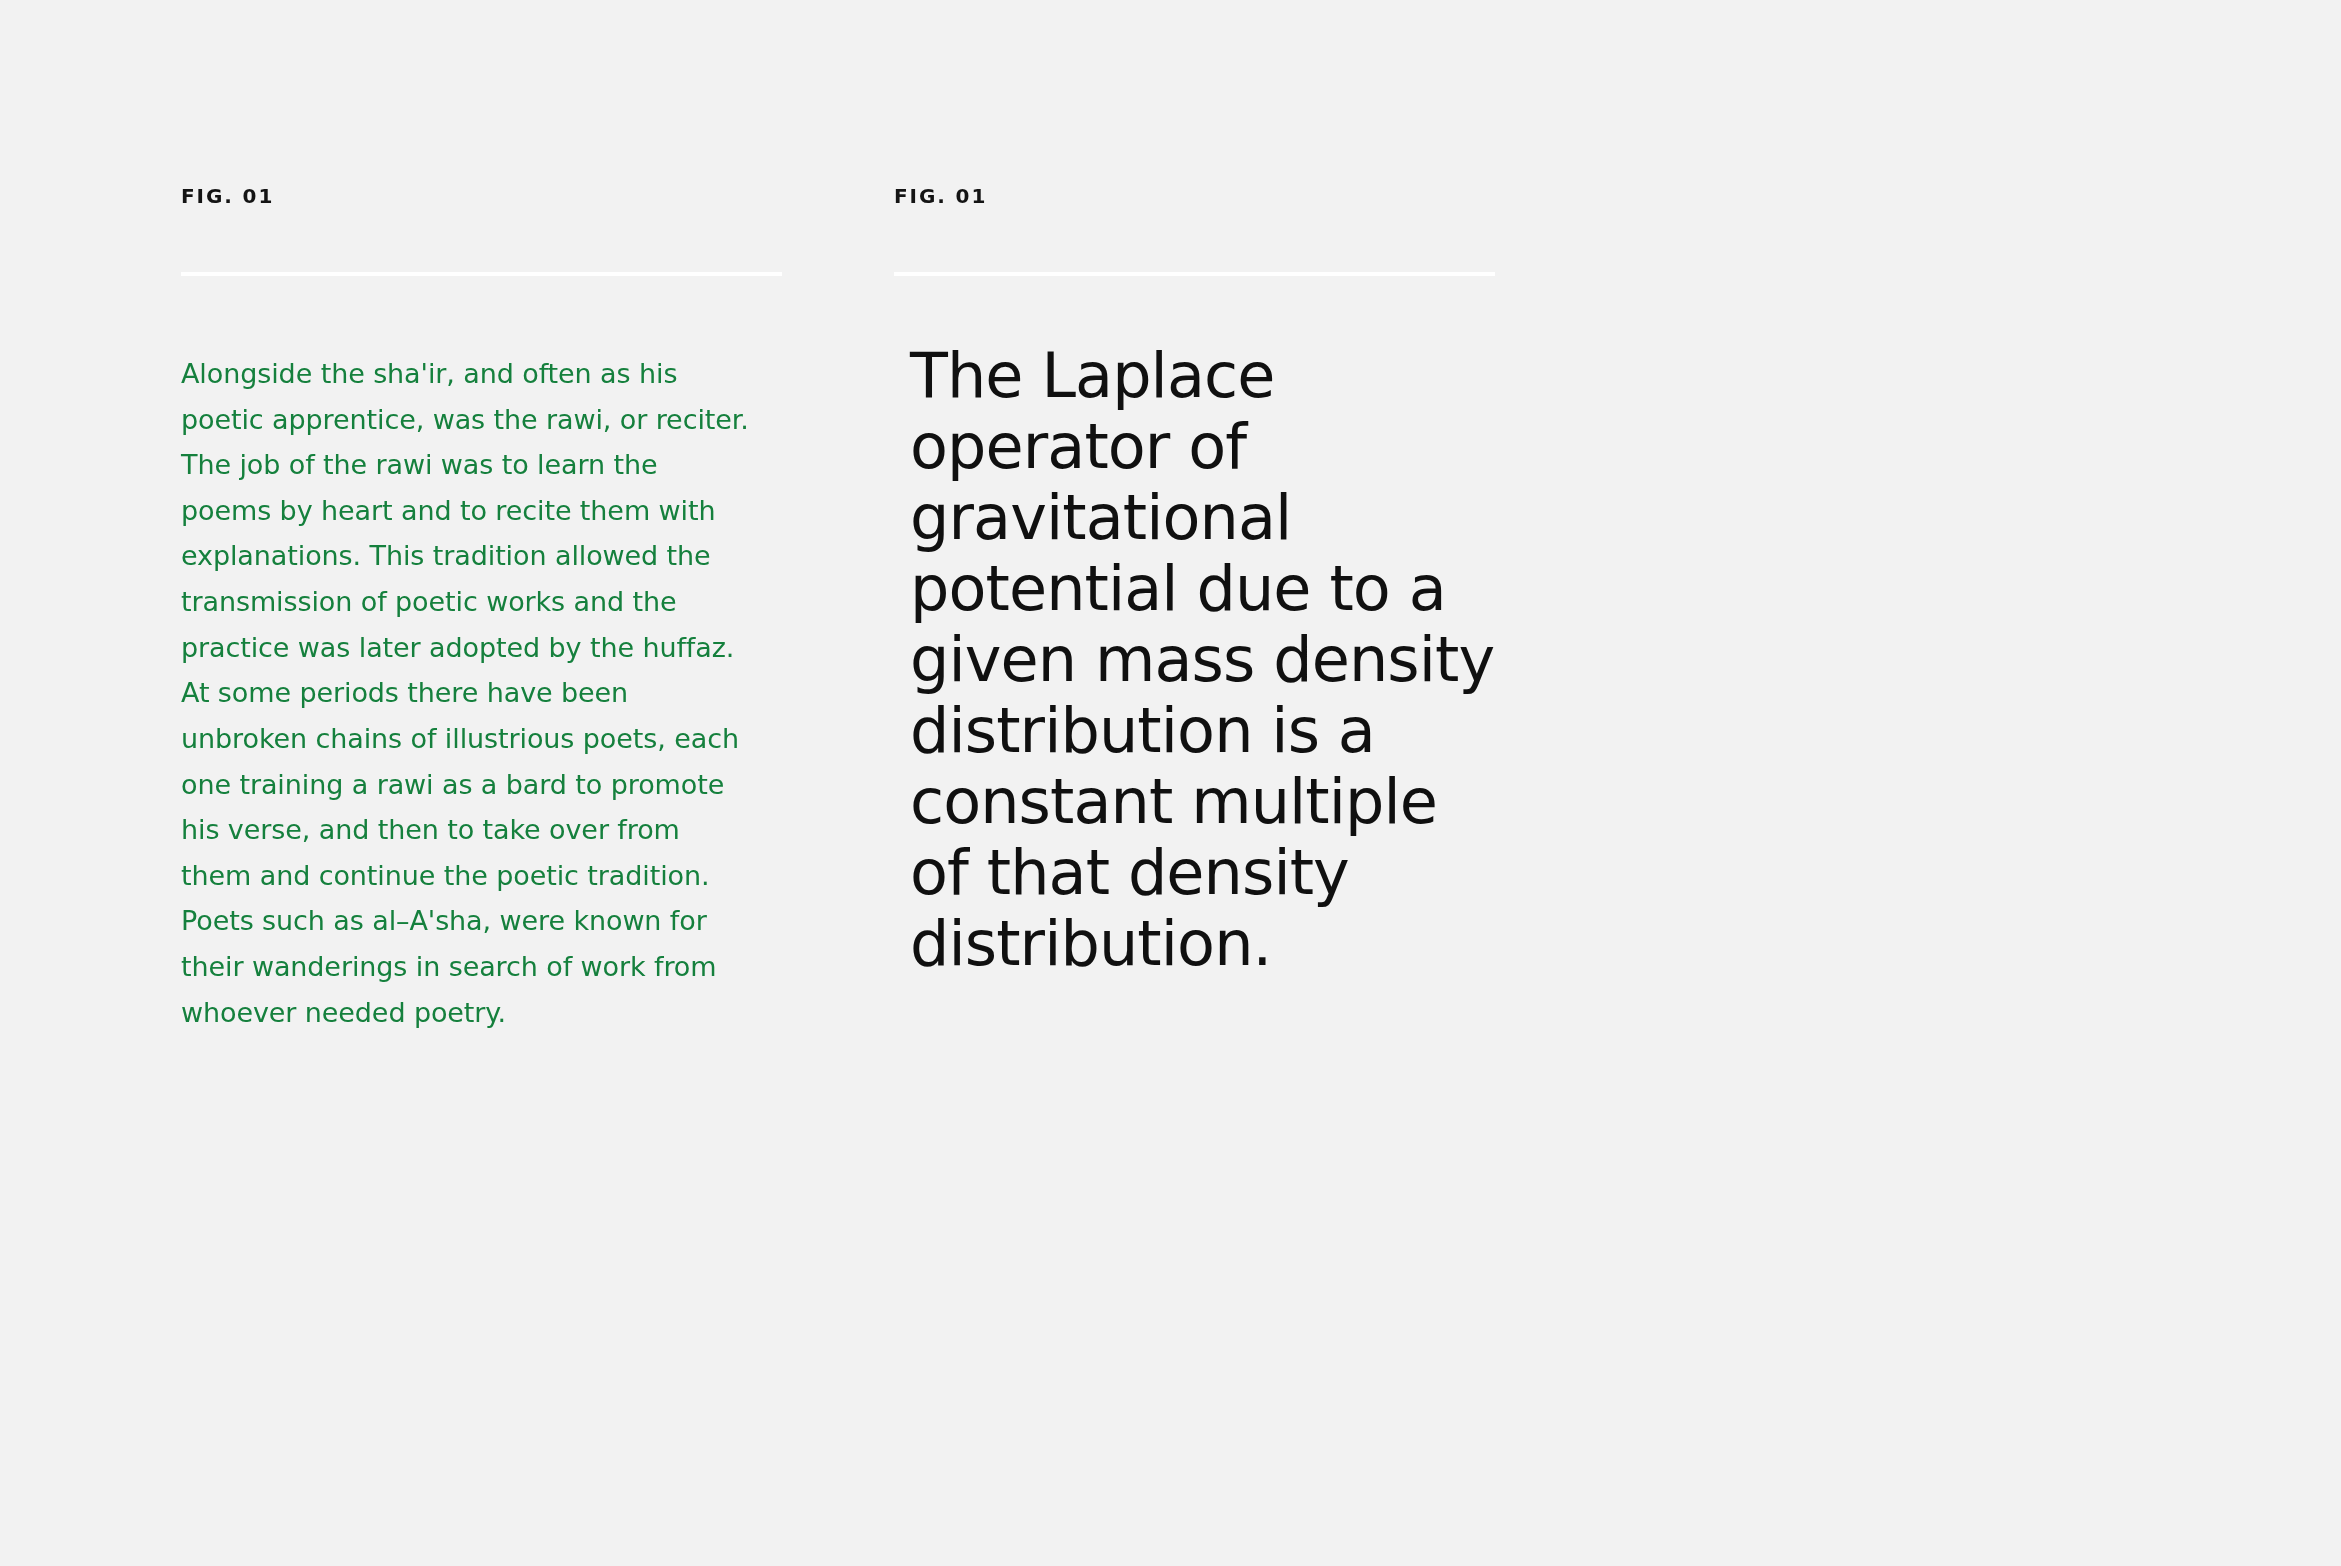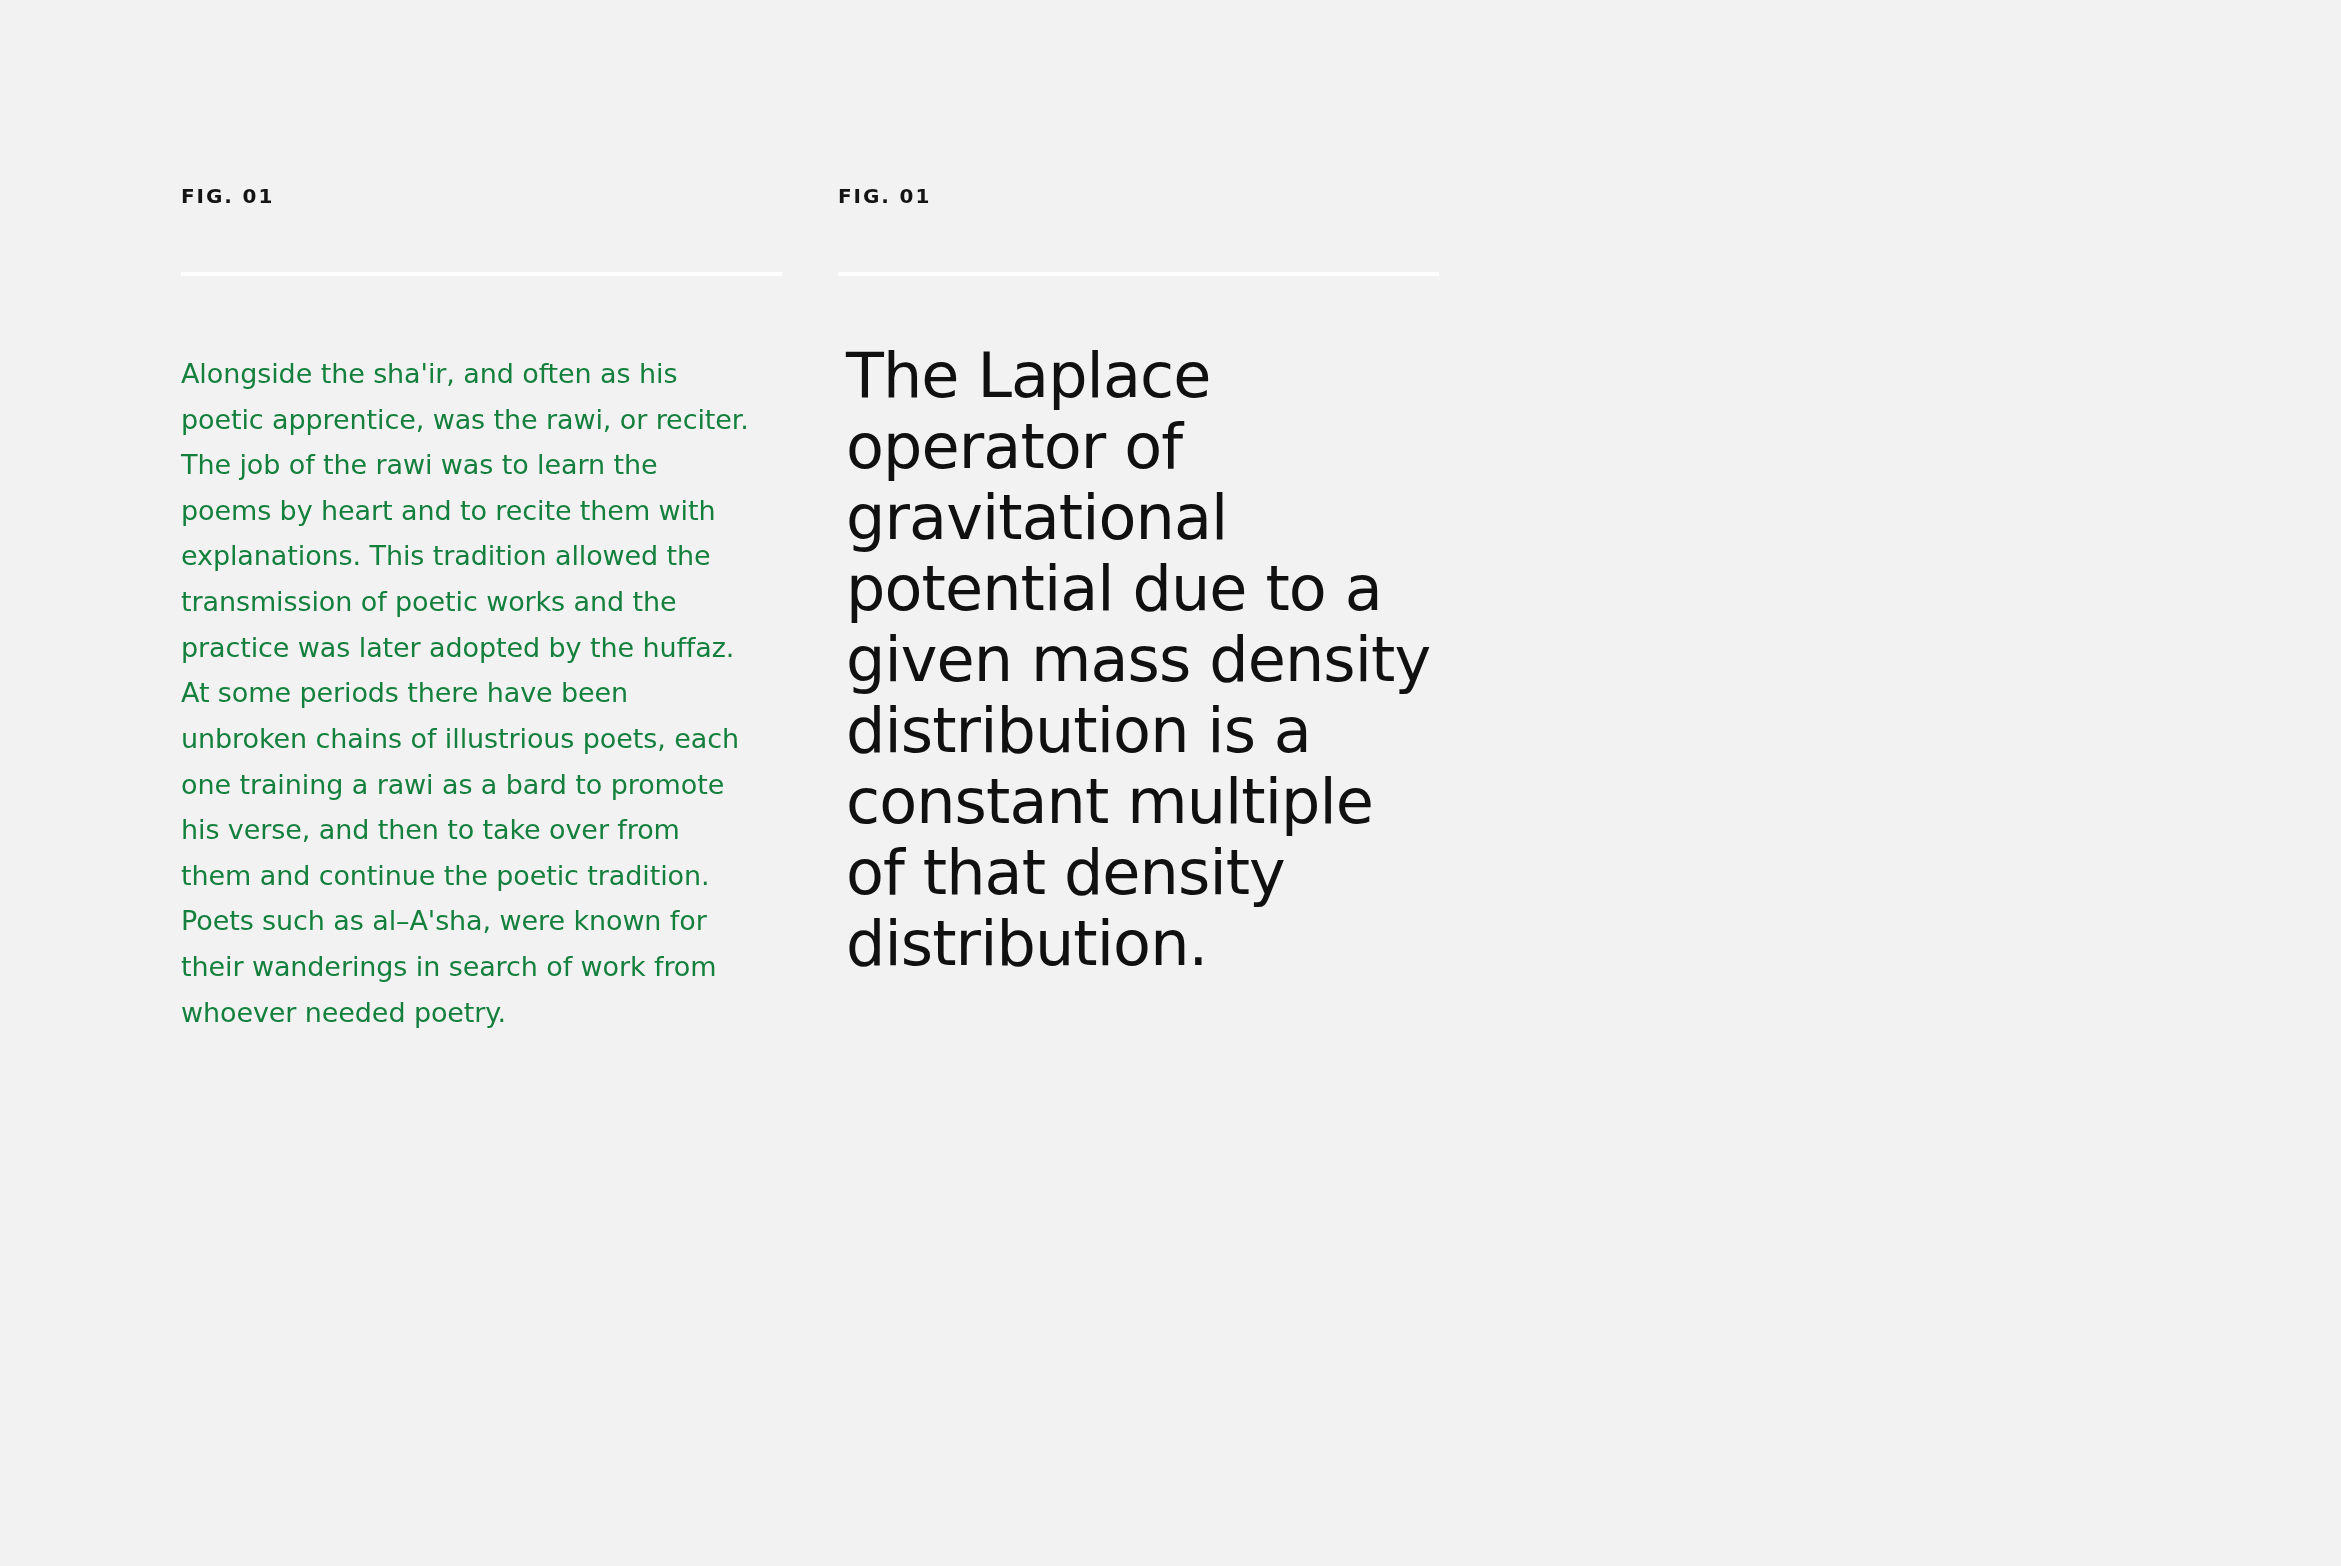--- a/index.html
+++ b/index.html
@@ -19,21 +19,21 @@
     height: 1567px;
     box-sizing: border-box;
     padding: 186px 0 0 0;
     display: flex;
     justify-content: flex-start;
   }
   .columns {
     display: flex;
     width: 2045px;
     margin-left: 181px;
-    gap: 56px;
+    gap: 112px;
   }
   .column {
     width: 601px;
     display: flex;
     flex-direction: column;
   }
   .col-label {
     font-family: "DejaVu Sans", sans-serif;
     font-size: 20px;
     font-weight: bold;
@@ -54,21 +54,21 @@
     letter-spacing: -0.1px;
     color: #15803d;
     margin: 0;
     max-width: 570px;
   }
   .display-md {
     font-size: 62px;
     line-height: 1.145;
     letter-spacing: -0.9px;
     color: #101010;
-    margin: -11px 0 0 8px;
+    margin: -11px 0 0 16px;
     font-weight: 400;
     max-width: 593px;
   }
   .display-lg {
     font-size: 84px;
     line-height: 1.15;
     letter-spacing: -1.7px;
     color: #0d0d0d;
     margin: -20px 0 0 0;
     font-weight: 400;

